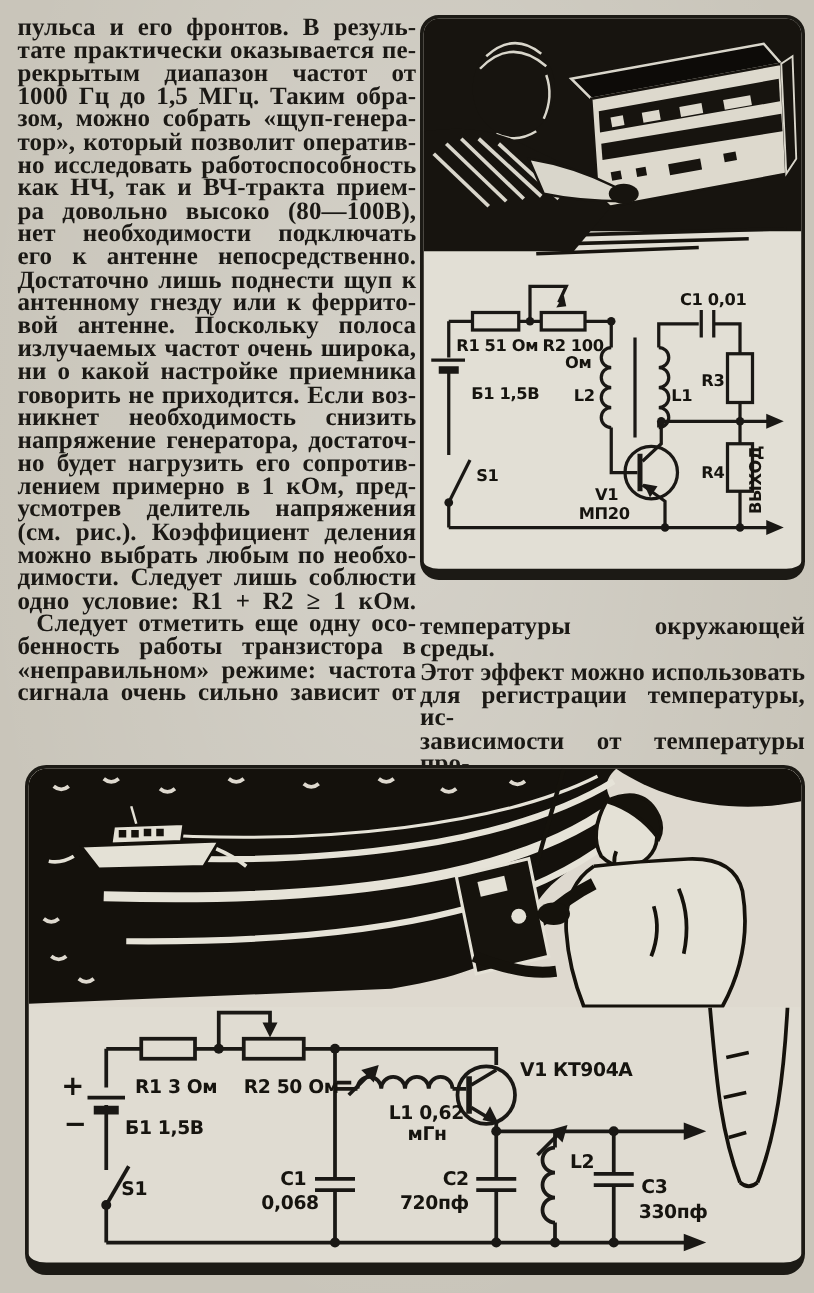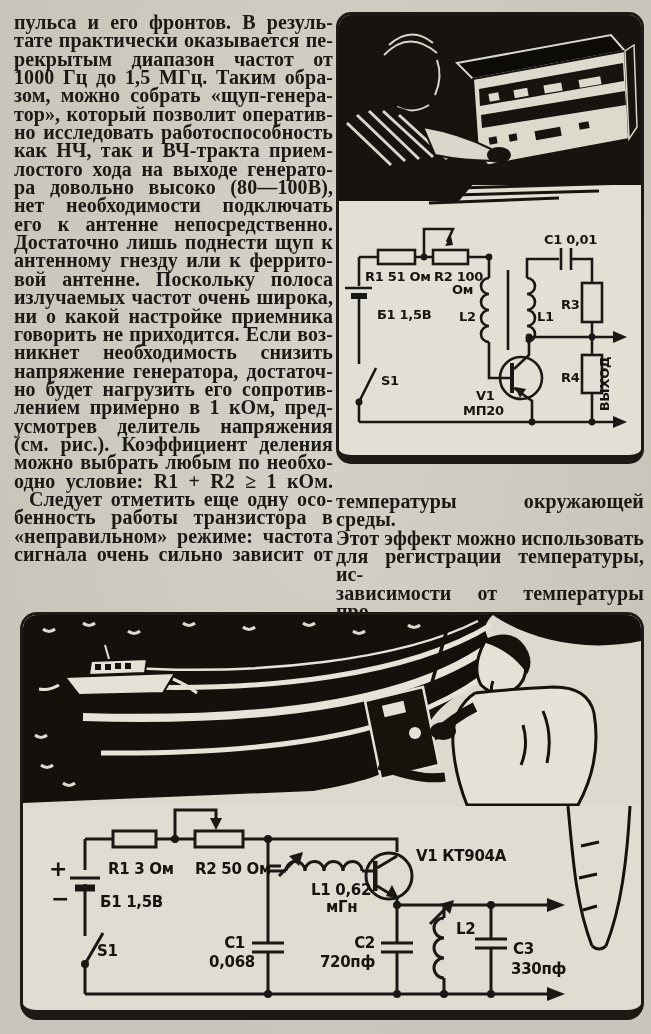--- a/index.html
+++ b/index.html
@@ -49,37 +49,37 @@
 
 <div class="col col-left">
   <div class="tline">пульса и его фронтов. В резуль-</div>
   <div class="tline">тате практически оказывается пе-</div>
   <div class="tline">рекрытым диапазон частот от</div>
   <div class="tline">1000 Гц до 1,5 МГц. Таким обра-</div>
   <div class="tline">зом, можно собрать «щуп-генера-</div>
   <div class="tline">тор», который позволит оператив-</div>
   <div class="tline">но исследовать работоспособность</div>
   <div class="tline">как НЧ, так и ВЧ-тракта прием-</div>
-  <div class="tline">лостого хода на выходе генерато-</div>
   <div class="tline">ра довольно высоко (80—100В),</div>
   <div class="tline">нет необходимости подключать</div>
   <div class="tline">его к антенне непосредственно.</div>
   <div class="tline">Достаточно лишь поднести щуп к</div>
   <div class="tline">антенному гнезду или к феррито-</div>
   <div class="tline">вой антенне. Поскольку полоса</div>
   <div class="tline">излучаемых частот очень широка,</div>
   <div class="tline">ни о какой настройке приемника</div>
   <div class="tline">говорить не приходится. Если воз-</div>
   <div class="tline">никнет необходимость снизить</div>
   <div class="tline">напряжение генератора, достаточ-</div>
   <div class="tline">но будет нагрузить его сопротив-</div>
   <div class="tline">лением примерно в 1 кОм, пред-</div>
   <div class="tline">усмотрев делитель напряжения</div>
   <div class="tline">(см. рис.). Коэффициент деления</div>
   <div class="tline">можно выбрать любым по необхо-</div>
+  <div class="tline">димости. Следует лишь соблюсти</div>
   <div class="tline">одно условие: R1 + R2 ≥ 1 кОм.</div>
   <div class="tline indent">Следует отметить еще одну осо-</div>
   <div class="tline">бенность работы транзистора в</div>
   <div class="tline">«неправильном» режиме: частота</div>
   <div class="tline">сигнала очень сильно зависит от</div>
 </div>
 
 <div class="col col-right">
   <div class="tline">температуры окружающей среды.</div>
   <div class="tline">Этот эффект можно использовать</div>

